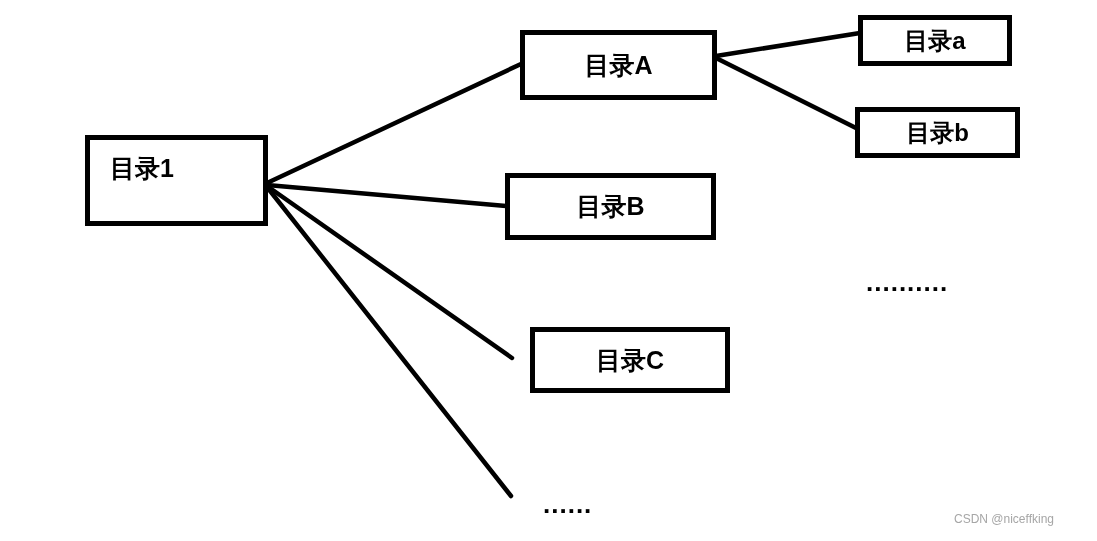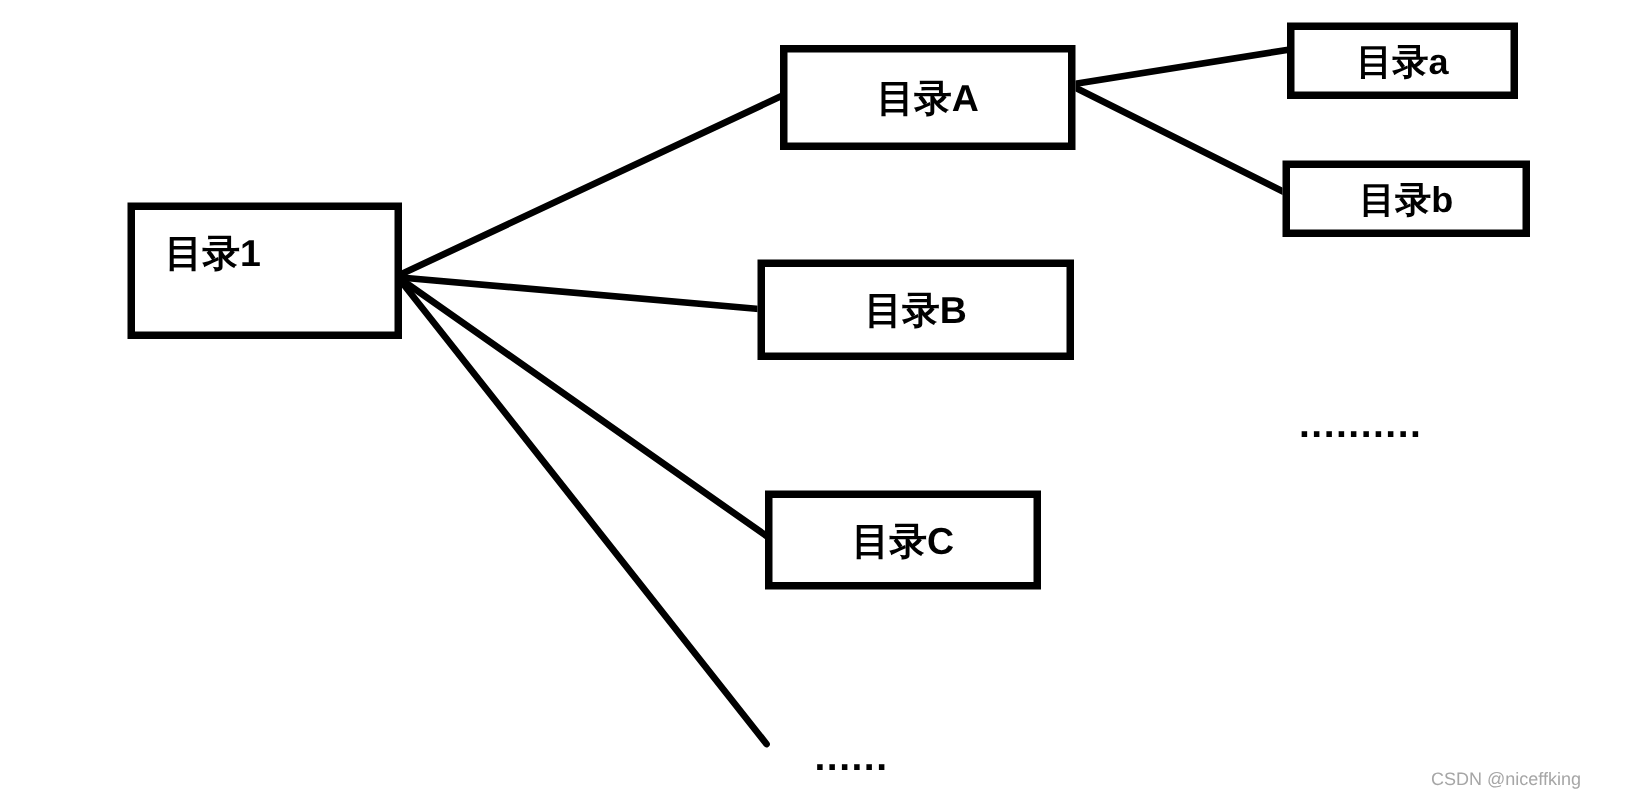--- a/index.html
+++ b/index.html
@@ -42,21 +42,21 @@
   .node-root {
     left: 85px;  top: 135px;
     width: 183px; height: 91px;
     align-items: flex-start;
     justify-content: flex-start;
     padding: 12px 0 0 20px;
     text-align: center;
   }
   .node-A { left: 520px; top: 30px;  width: 197px; height: 70px; }
   .node-B { left: 505px; top: 173px; width: 211px; height: 67px; }
-  .node-C { left: 510px; top: 327px; width: 184px; height: 66px; }
+  .node-C { left: 530px; top: 327px; width: 200px; height: 66px; }
   .node-a { left: 858px; top: 15px;  width: 154px; height: 51px; font-size: 24px; }
   .node-b { left: 855px; top: 107px; width: 165px; height: 51px; font-size: 24px; }
   .ellipsis {
     position: absolute;
     font-weight: bold;
     font-size: 26px;
     color: #000000;
     letter-spacing: 1px;
     line-height: 1;
   }

